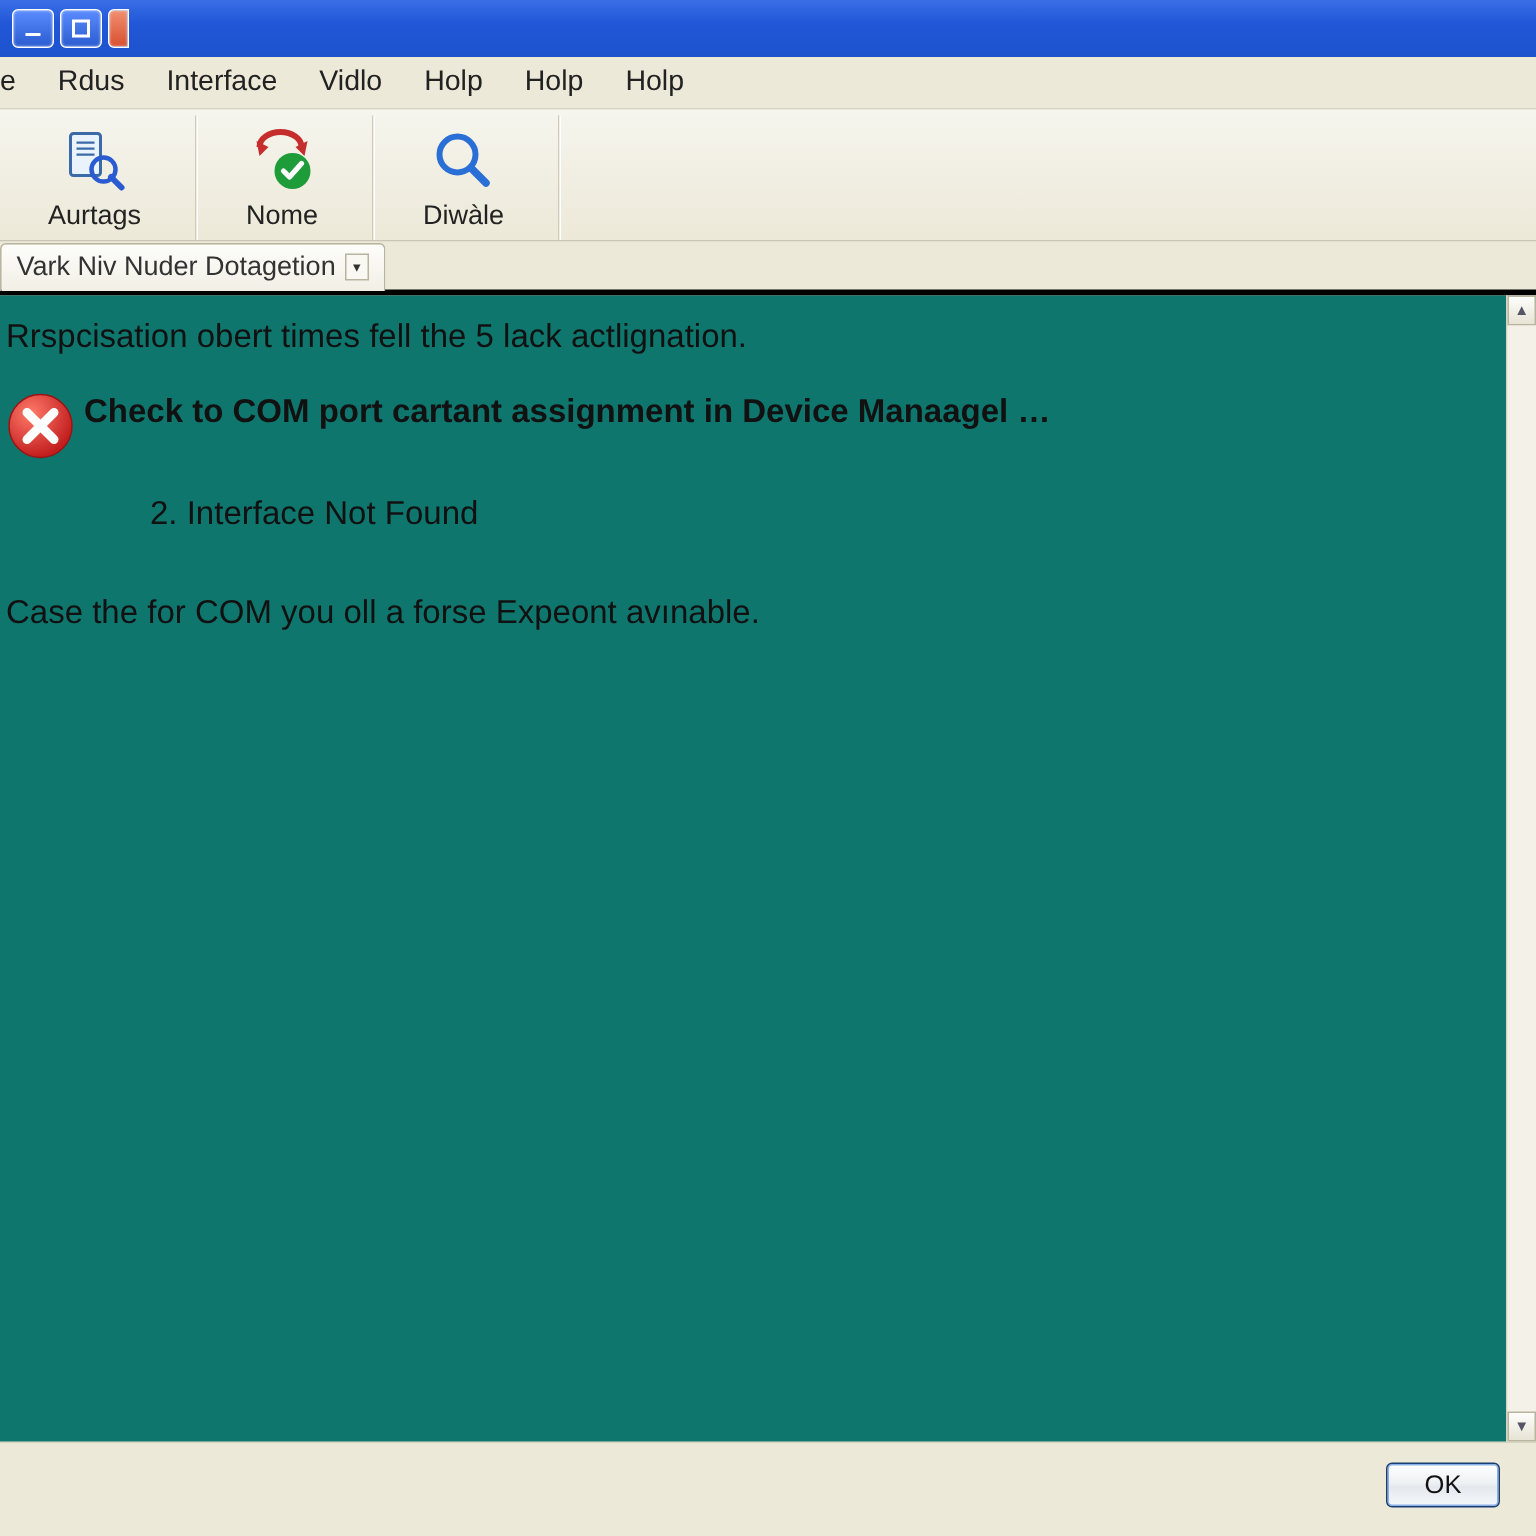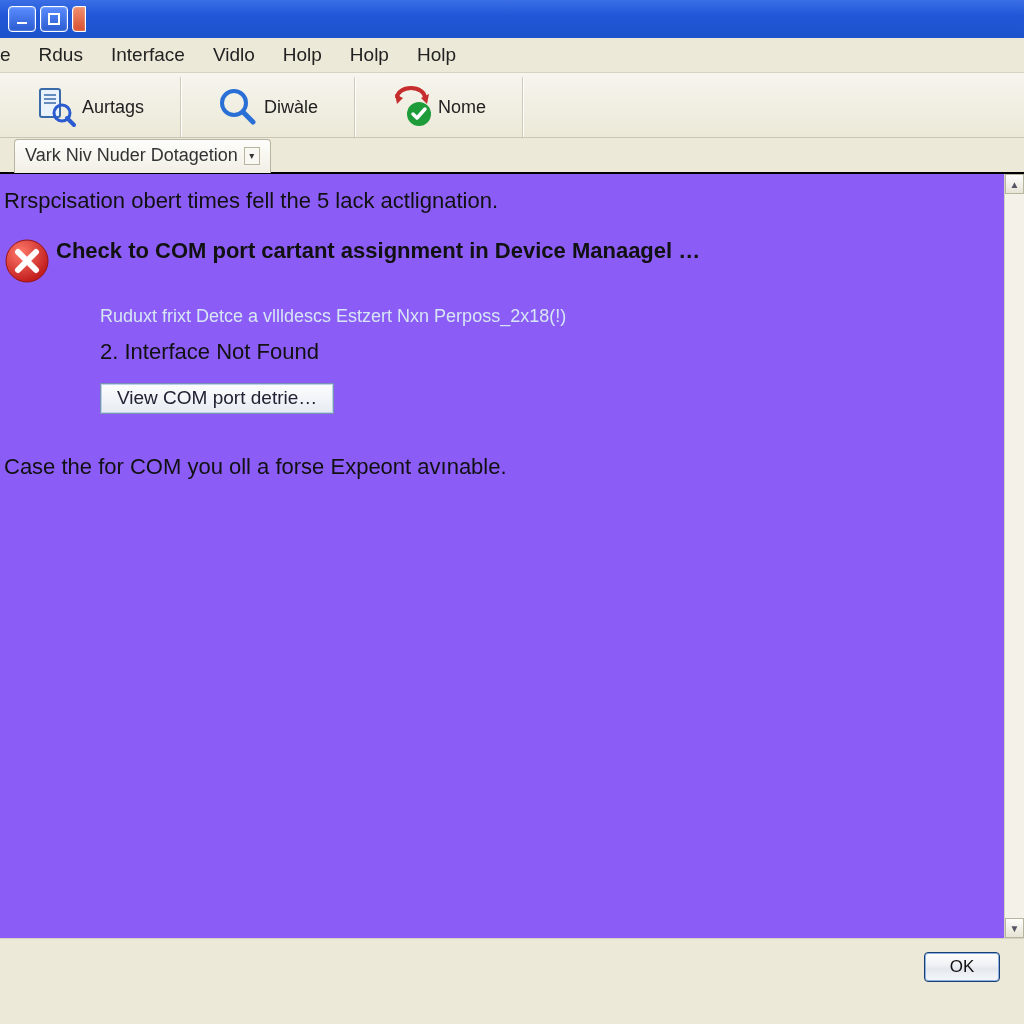--- a/index.html
+++ b/index.html
@@ -64,38 +64,38 @@
   .tool-group {
     display: flex;
     align-items: center;
     padding: 4px 8px 4px 4px;
     border-right: 1px solid #cfcab8;
     border-left: 1px solid #ffffff;
   }
   .tool-group:first-child { border-left: none; }
   .tool-item {
     display: flex;
-    flex-direction: row;
+    flex-direction: column;
     align-items: center;
     justify-content: center;
     padding: 2px 28px;
     gap: 2px;
   }
   .tool-item .icon-box {
     width: 48px; height: 48px;
     display:flex; align-items:center; justify-content:center;
   }
   .tool-item .label { font-size: 18px; color:#222; }
   
   .tabstrip {
     background: #ece9d8;
     display: flex;
     height: 36px;
-    padding-left: 14px;
-    border-bottom: 2px solid #000000;
+    padding-left: 0;
+    border-bottom: 4px solid #000000;
   }
   .tab {
     background: linear-gradient(to bottom,#fdfdfb,#f1efe5);
     border: 1px solid #b7b49f;
     border-bottom: none;
     border-top-left-radius: 4px;
     border-top-right-radius: 4px;
     padding: 4px 10px 6px 10px;
     font-size: 18px;
     color: #333;
@@ -111,21 +111,21 @@
     display:flex;align-items:center;justify-content:center;
     font-size: 10px;
     background:#f9f8f2;
   }
   
   .content-wrap {
     display:flex;
     height: calc(100% - 38px - 38px - 92px - 36px - 56px);
   }
   .content {
-    background: #8b5cf6;
+    background: #0f766e;
     flex: 1;
     padding: 14px 8px 8px 4px;
     font-size: 22px;
     color: #111;
     overflow: hidden;
   }
   .scrollbar {
     width: 20px;
     background: #f1efe5;
     border-left: 1px solid #d6d2c2;
@@ -223,40 +223,40 @@
           <circle cx="28" cy="28" r="8" fill="none" stroke="#2a5bd0" stroke-width="3"></circle>
           <line x1="33" y1="33" x2="40" y2="40" stroke="#2a5bd0" stroke-width="4" stroke-linecap="round"></line>
         </svg>
       </div>
       <span class="label">Aurtags</span>
     </div>
   </div>
   <div class="tool-group">
     <div class="tool-item">
       <div class="icon-box">
-        <svg width="42" height="42" viewBox="0 0 42 42">
-          <circle cx="17" cy="17" r="12" fill="none" stroke="#2a6fd6" stroke-width="4"></circle>
-          <line x1="26" y1="26" x2="36" y2="36" stroke="#2a6fd6" stroke-width="5" stroke-linecap="round"></line>
-        </svg>
-      </div>
-      <span class="label">Diwàle</span>
-    </div>
-  </div>
-  <div class="tool-group">
-    <div class="tool-item">
-      <div class="icon-box">
         <svg width="46" height="42" viewBox="0 0 46 42">
           <path d="M8 12 a14 10 0 0 1 28 0" fill="none" stroke="#c62d2d" stroke-width="4"></path>
           <polygon points="6,8 14,12 8,18" fill="#c62d2d"></polygon>
           <polygon points="40,8 32,12 38,18" fill="#c62d2d"></polygon>
           <circle cx="30" cy="28" r="12" fill="#1e9c3a"></circle>
           <path d="M24 28 l4 4 l8 -9" stroke="#fff" stroke-width="3.5" fill="none" stroke-linecap="round" stroke-linejoin="round"></path>
         </svg>
       </div>
       <span class="label">Nome</span>
+    </div>
+  </div>
+  <div class="tool-group">
+    <div class="tool-item">
+      <div class="icon-box">
+        <svg width="42" height="42" viewBox="0 0 42 42">
+          <circle cx="17" cy="17" r="12" fill="none" stroke="#2a6fd6" stroke-width="4"></circle>
+          <line x1="26" y1="26" x2="36" y2="36" stroke="#2a6fd6" stroke-width="5" stroke-linecap="round"></line>
+        </svg>
+      </div>
+      <span class="label">Diwàle</span>
     </div>
   </div>
   <div class="tool-group" style="flex:1;border-right:none;"></div>
 </div>
 
 <div class="tabstrip">
   <div class="tab">
     <span>Vark Niv Nuder Dotagetion</span>
     <span class="dd-arrow">▾</span>
   </div>
@@ -276,23 +276,21 @@
             </radialGradient>
           </defs>
           <circle cx="23" cy="23" r="21" fill="url(#rg)" stroke="#9a1414" stroke-width="1"></circle>
           <path d="M14 14 L32 32 M32 14 L14 32" stroke="#fff" stroke-width="6" stroke-linecap="round"></path>
         </svg>
       </div>
       <div class="error-heading">Check to COM port cartant assignment in Device Manaagel …</div>
     </div>
 
     <div class="indent">
-      <div class="ghost-line">Ruduxt frixt Detce a vllldescs Estzert Nxn Perposs_2x18(!)</div>
       <div class="list-item">2. Interface Not Found</div>
-      <div class="view-btn">View COM port detrie…</div>
     </div>
 
     <div class="bottom-line">Case the for COM you oll a forse Expeont avınable.</div>
   </div>
 
   <div class="scrollbar">
     <div class="scroll-btn">▲</div>
     <div class="scroll-track"></div>
     <div class="scroll-btn">▼</div>
   </div>

